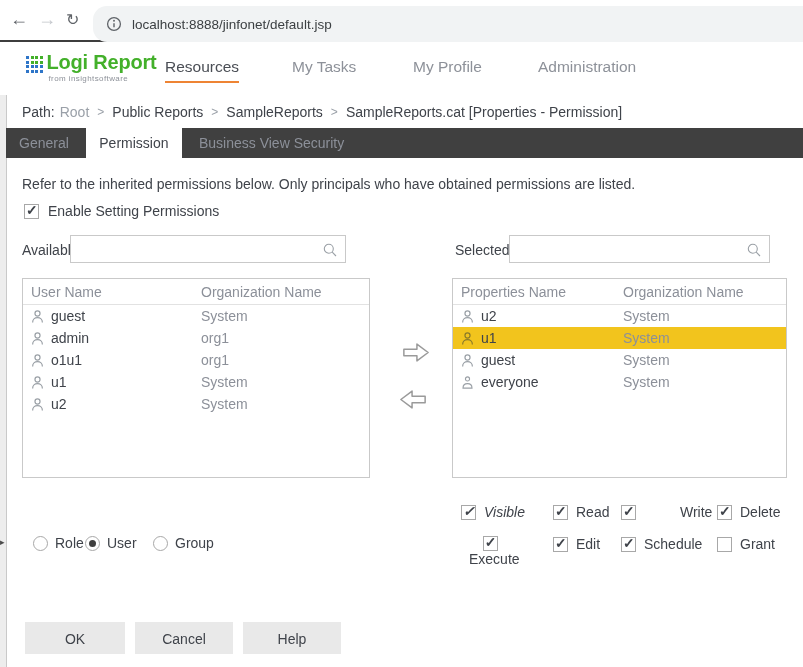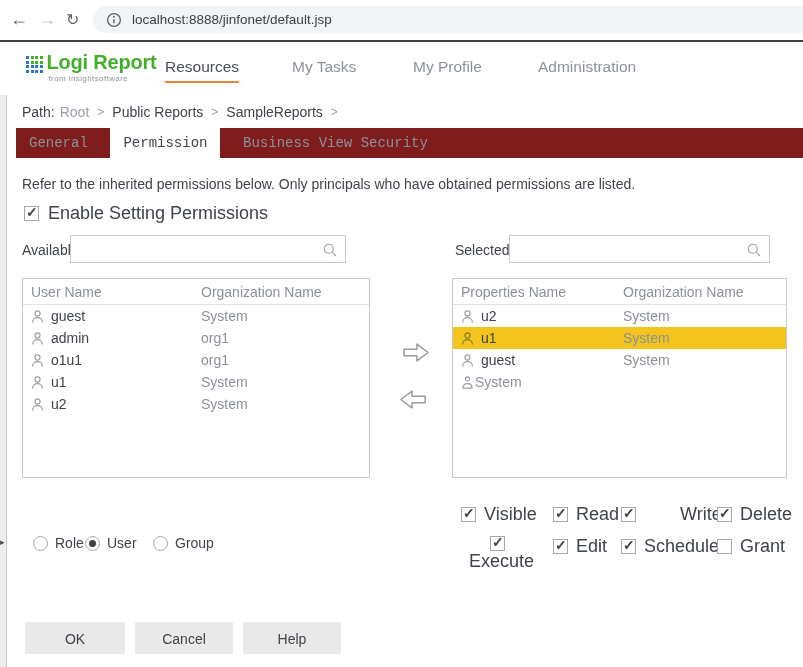--- a/index.html
+++ b/index.html
@@ -6,21 +6,21 @@
   .screen{position:relative;width:803px;height:667px;background:#fff;overflow:hidden;
           font-family:"Liberation Sans",sans-serif;}
 
   
   .chrome{position:absolute;left:0;top:0;width:803px;height:40px;background:#fff;
           border-bottom:2px solid #3e3e3e;}
   .nav-ico{position:absolute;top:8px;font-size:18px;line-height:22px;color:#5f6368;cursor:pointer;}
   .ico-back{left:10px;}
   .ico-fwd{left:38px;color:#c4c7cc;}
   .ico-reload{left:66px;font-size:16px;top:9px;}
-  .urlbar{position:absolute;left:93px;top:6px;right:0;height:27px;background:#f1f3f4;
+  .urlbar{position:absolute;left:93px;top:6px;right:0;height:36px;background:#f1f3f4;
           border-radius:14px 0 0 14px;display:flex;align-items:center;padding-left:13px;box-sizing:border-box;}
   .url-text{font-size:13.5px;color:#3c4043;margin-left:10px;white-space:nowrap;}
 
   
   .logo{position:absolute;left:26px;top:51px;display:flex;align-items:flex-start;cursor:pointer;}
   .logo-grid{display:grid;grid-template-columns:repeat(4,3px);grid-auto-rows:3px;gap:1.5px;margin-top:5px;}
   .logo-grid i{background:#2e75c8;display:block;}
   .logo-grid i:nth-child(2),.logo-grid i:nth-child(3),.logo-grid i:nth-child(4),
   .logo-grid i:nth-child(6),.logo-grid i:nth-child(7),.logo-grid i:nth-child(8){background:#43b02a;}
   .logo-txt{margin-left:4px;}
@@ -37,34 +37,34 @@
 
   
   .breadcrumb{position:absolute;left:22px;top:104px;font-size:14px;color:#3f434a;
               display:flex;align-items:center;white-space:nowrap;}
   .crumb-prefix{margin-right:5px;}
   .crumb-root{color:#9aa0a8;cursor:pointer;}
   .crumb-sep{color:#9aa0a8;margin:0 8px;font-size:12px;}
   .crumb-link{cursor:pointer;}
 
   
-  .tabbar{position:absolute;left:16px;right:0;top:128px;height:30px;background:#7f1d1d;white-space:nowrap;font-family:Liberation Mono, monospace;}
+  .tabbar{position:absolute;left:6px;right:0;top:128px;height:30px;background:#404040;white-space:nowrap;}
   .tab{display:inline-block;vertical-align:top;line-height:30px;padding:0 13px;font-size:14px;
        color:#8c9099;cursor:pointer;}
   .tab.active{background:#fff;color:#3f434a;}
 
   
   .instruction{position:absolute;left:22px;top:176px;font-size:14px;color:#3f434a;}
 
   .checkbox{width:15px;height:15px;border:1px solid #a8a8a8;background:#fff;position:relative;
             box-sizing:border-box;flex:0 0 15px;cursor:pointer;}
   .checkbox.checked::after{content:"✓";position:absolute;left:1px;top:-3px;font-size:14px;
             font-weight:bold;color:#3f434a;}
   .enable-row{position:absolute;left:24px;top:203px;display:flex;align-items:center;}
-  .cb-label{margin-left:9px;font-size:18px;color:#3f434a;}
+  .cb-label{margin-left:9px;font-size:14px;color:#3f434a;}
 
   .field-label{position:absolute;font-size:14px;color:#3f434a;}
   .lbl-available{left:22px;top:242px;}
   .lbl-selected{left:455px;top:242px;}
   .search-box{position:absolute;top:235px;height:28px;border:1px solid #c9c9c9;background:#fff;box-sizing:border-box;}
   .sb-avail{left:70px;width:276px;}
   .sb-sel{left:509px;width:261px;}
   .search-box input{border:none;outline:none;height:100%;width:calc(100% - 32px);background:transparent;
             font:14px "Liberation Sans",sans-serif;padding:0 0 0 8px;color:#3f434a;}
   .search-ico{position:absolute;right:7px;top:6px;}
@@ -83,21 +83,21 @@
   .tbl-sel .cell-name{width:142px;}
   .cell-org{color:#8c9099;}
   .trow.row-selected{background:#f2c41d;}
 
   .move-btn{position:absolute;cursor:pointer;line-height:0;}
   .mv-right{left:402px;top:341px;}
   .mv-left{left:399px;top:388px;}
 
   .perms{position:absolute;left:461px;top:504px;width:342px;height:64px;}
   .perm-item{position:absolute;display:flex;align-items:center;}
-  .pm0{left:0;top:0;}.pm1{left:92px;top:0;}.pm2{left:160px;top:0;gap:36px;}.pm3{left:256px;top:0;}
+  .pm0{left:0;top:0;font-style:italic;}.pm1{left:92px;top:0;}.pm2{left:160px;top:0;gap:36px;}.pm3{left:256px;top:0;}
   .pm4{left:0;top:32px;flex-direction:column;}.pm5{left:92px;top:32px;}.pm6{left:160px;top:32px;}.pm7{left:256px;top:32px;}
   .perm-item .cb-label{margin-left:8px;}
 
   .radios{position:absolute;left:33px;top:535px;height:16px;}
   .radio-item{position:absolute;top:0;display:flex;align-items:center;cursor:pointer;}
   .rd0{left:0;}.rd1{left:52px;}.rd2{left:120px;}
   .radio{width:15px;height:15px;border:1px solid #a8a8a8;border-radius:50%;background:#fff;
          position:relative;box-sizing:border-box;flex:0 0 15px;}
   .radio.selected::after{content:"";position:absolute;left:3px;top:3px;width:7px;height:7px;
          border-radius:50%;background:#3f3f3f;}
@@ -165,20 +165,21 @@
   </div>
 
   <div class="breadcrumb">
     <span class="crumb-prefix">Path:</span>
     <span class="crumb-root">Root</span>
     <span class="crumb-sep">&gt;</span>
     <span class="crumb-link">Public Reports</span>
     <span class="crumb-sep">&gt;</span>
     <span class="crumb-link">SampleReports</span>
     <span class="crumb-sep">&gt;</span>
+    <span>SampleReports.cat [Properties - Permission]</span>
   </div>
 
   <div class="tabbar">
     <span class="tab">General</span>
     <span class="tab active">Permission</span>
     <span class="tab">Business View Security</span>
   </div>
 
   <div class="instruction">Refer to the inherited permissions below. Only principals who have obtained permissions are listed.</div>
 
@@ -307,20 +308,21 @@
       <span class="cell-name">guest</span>
       <span class="cell-org">System</span>
     </div>
     <div class="trow">
       <span class="p-ico">
           <svg width="15" height="15" viewBox="0 0 16 16">
             <circle cx="8" cy="4.2" r="2.2" fill="none" stroke="#9aa0a6" stroke-width="1.2"></circle>
             <path d="M3.2 14 C3.2 10.9 5.3 9.2 8 9.2 C10.7 9.2 12.8 10.9 12.8 14 Z" fill="none" stroke="#9aa0a6" stroke-width="1.2"></path>
           </svg>
         </span>
+      <span class="cell-name">everyone</span>
       <span class="cell-org">System</span>
     </div>
   </div>
 
   <div class="perms">
     <span class="perm-item pm0">
       <span class="checkbox checked"></span>
       <span class="cb-label">Visible</span>
     </span>
     <span class="perm-item pm1">

